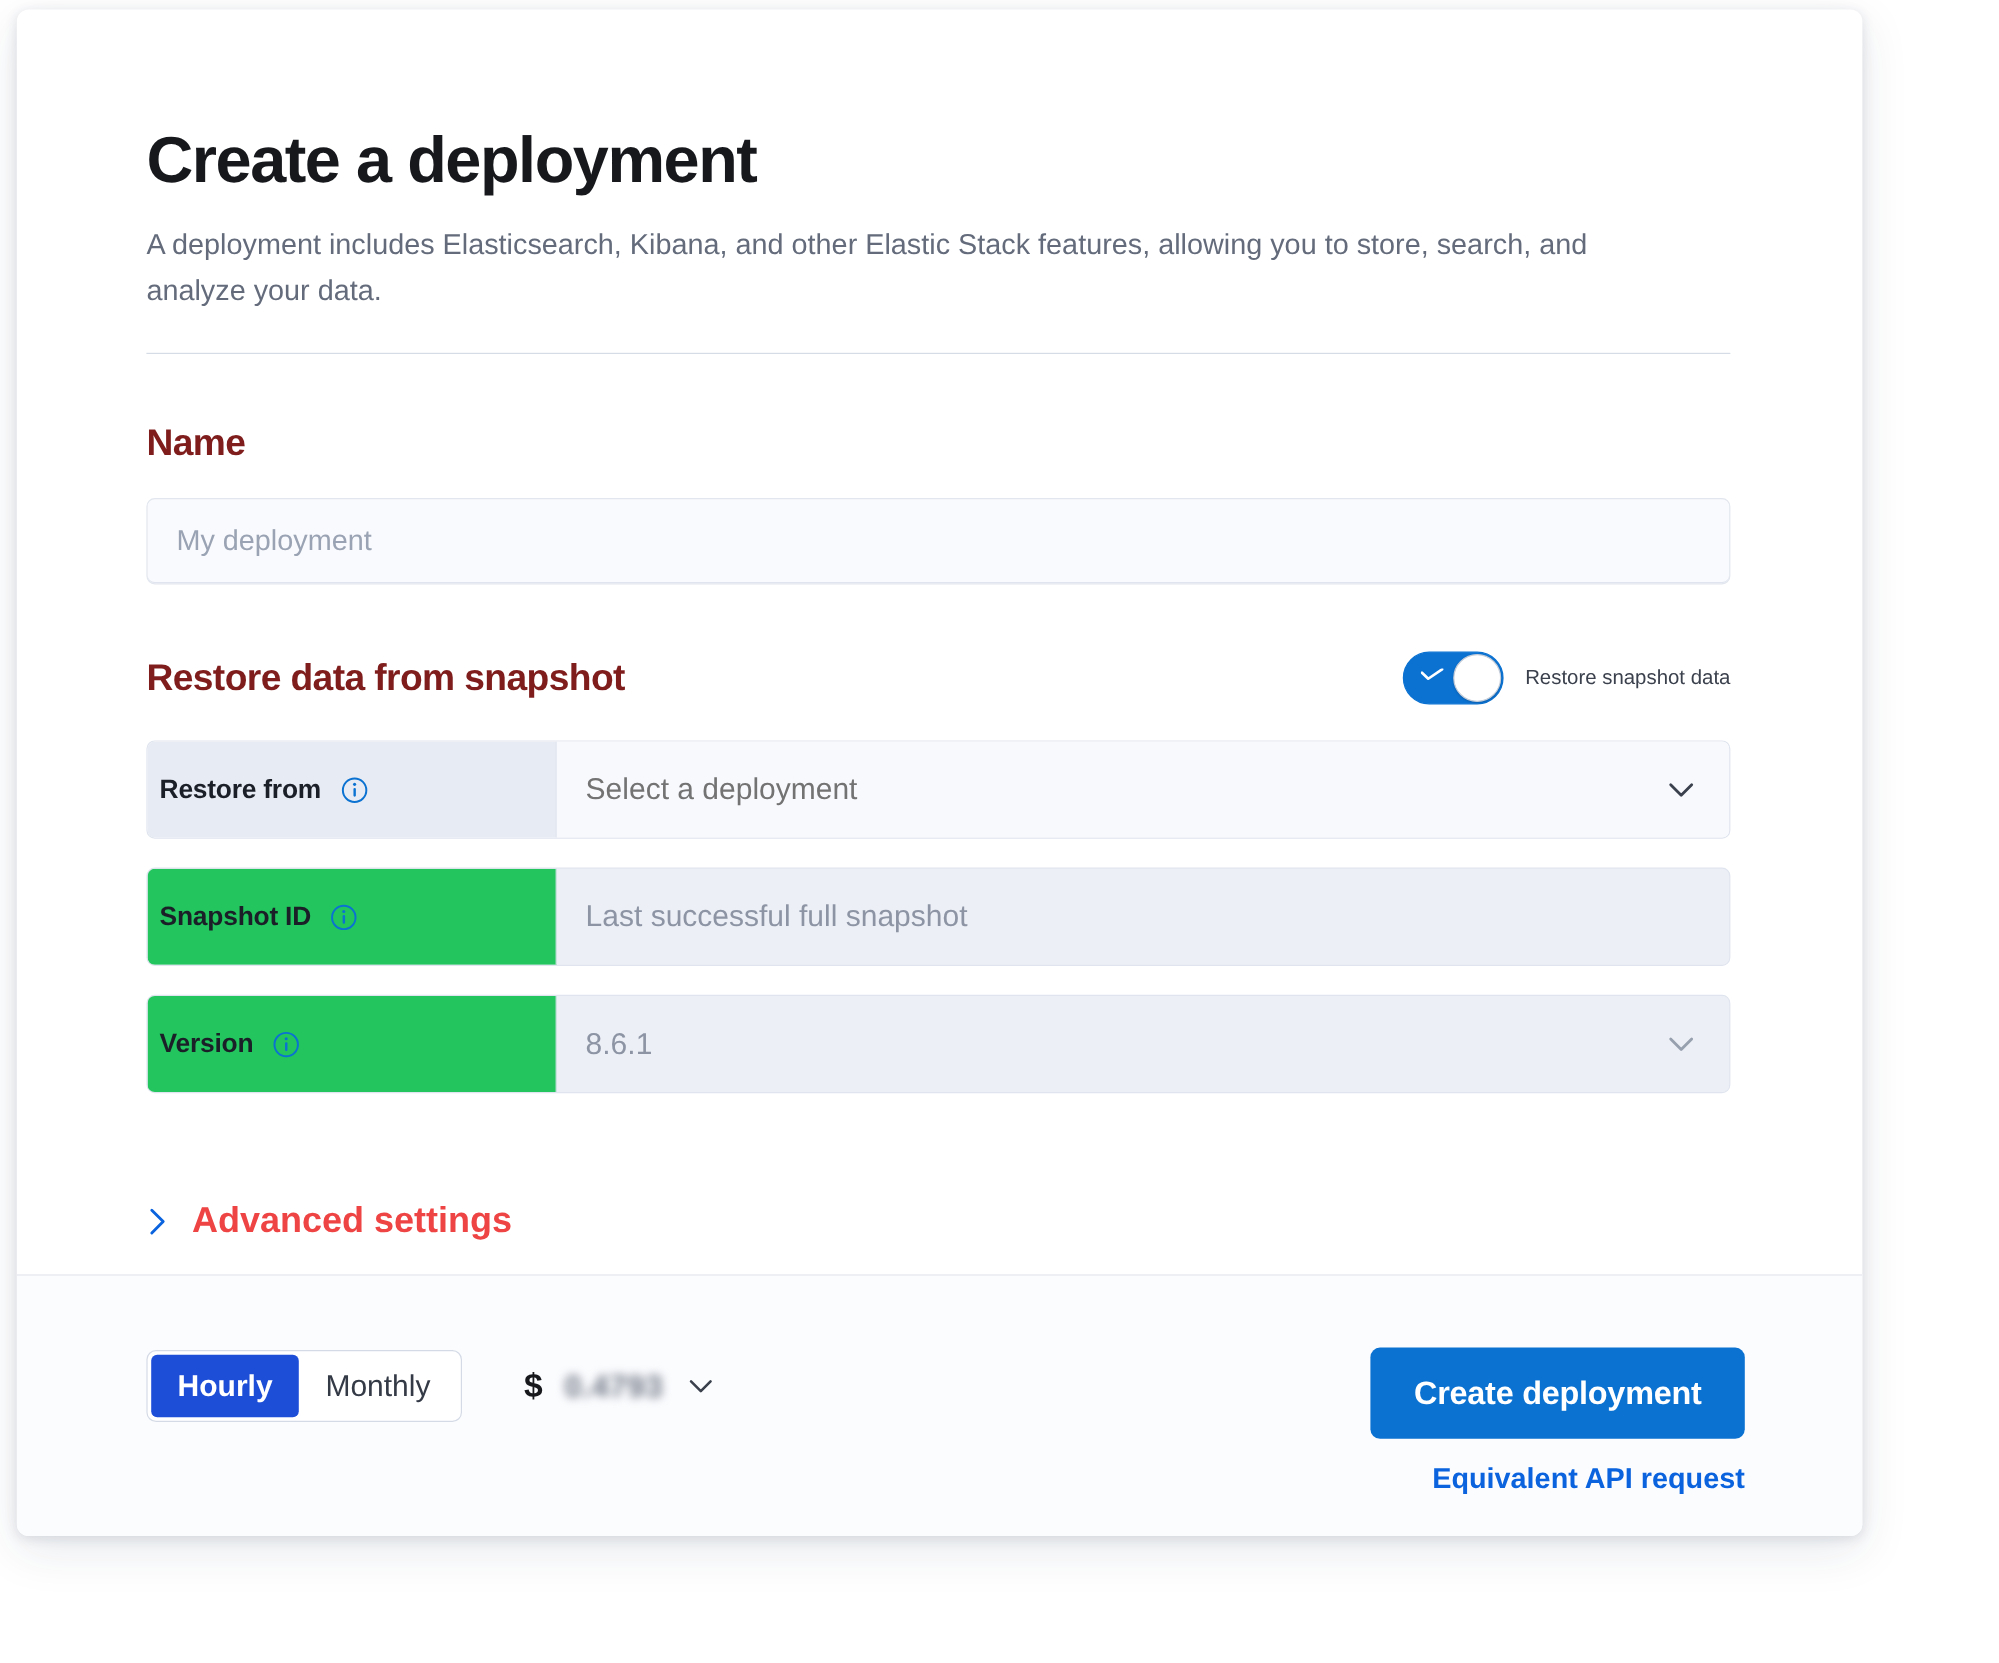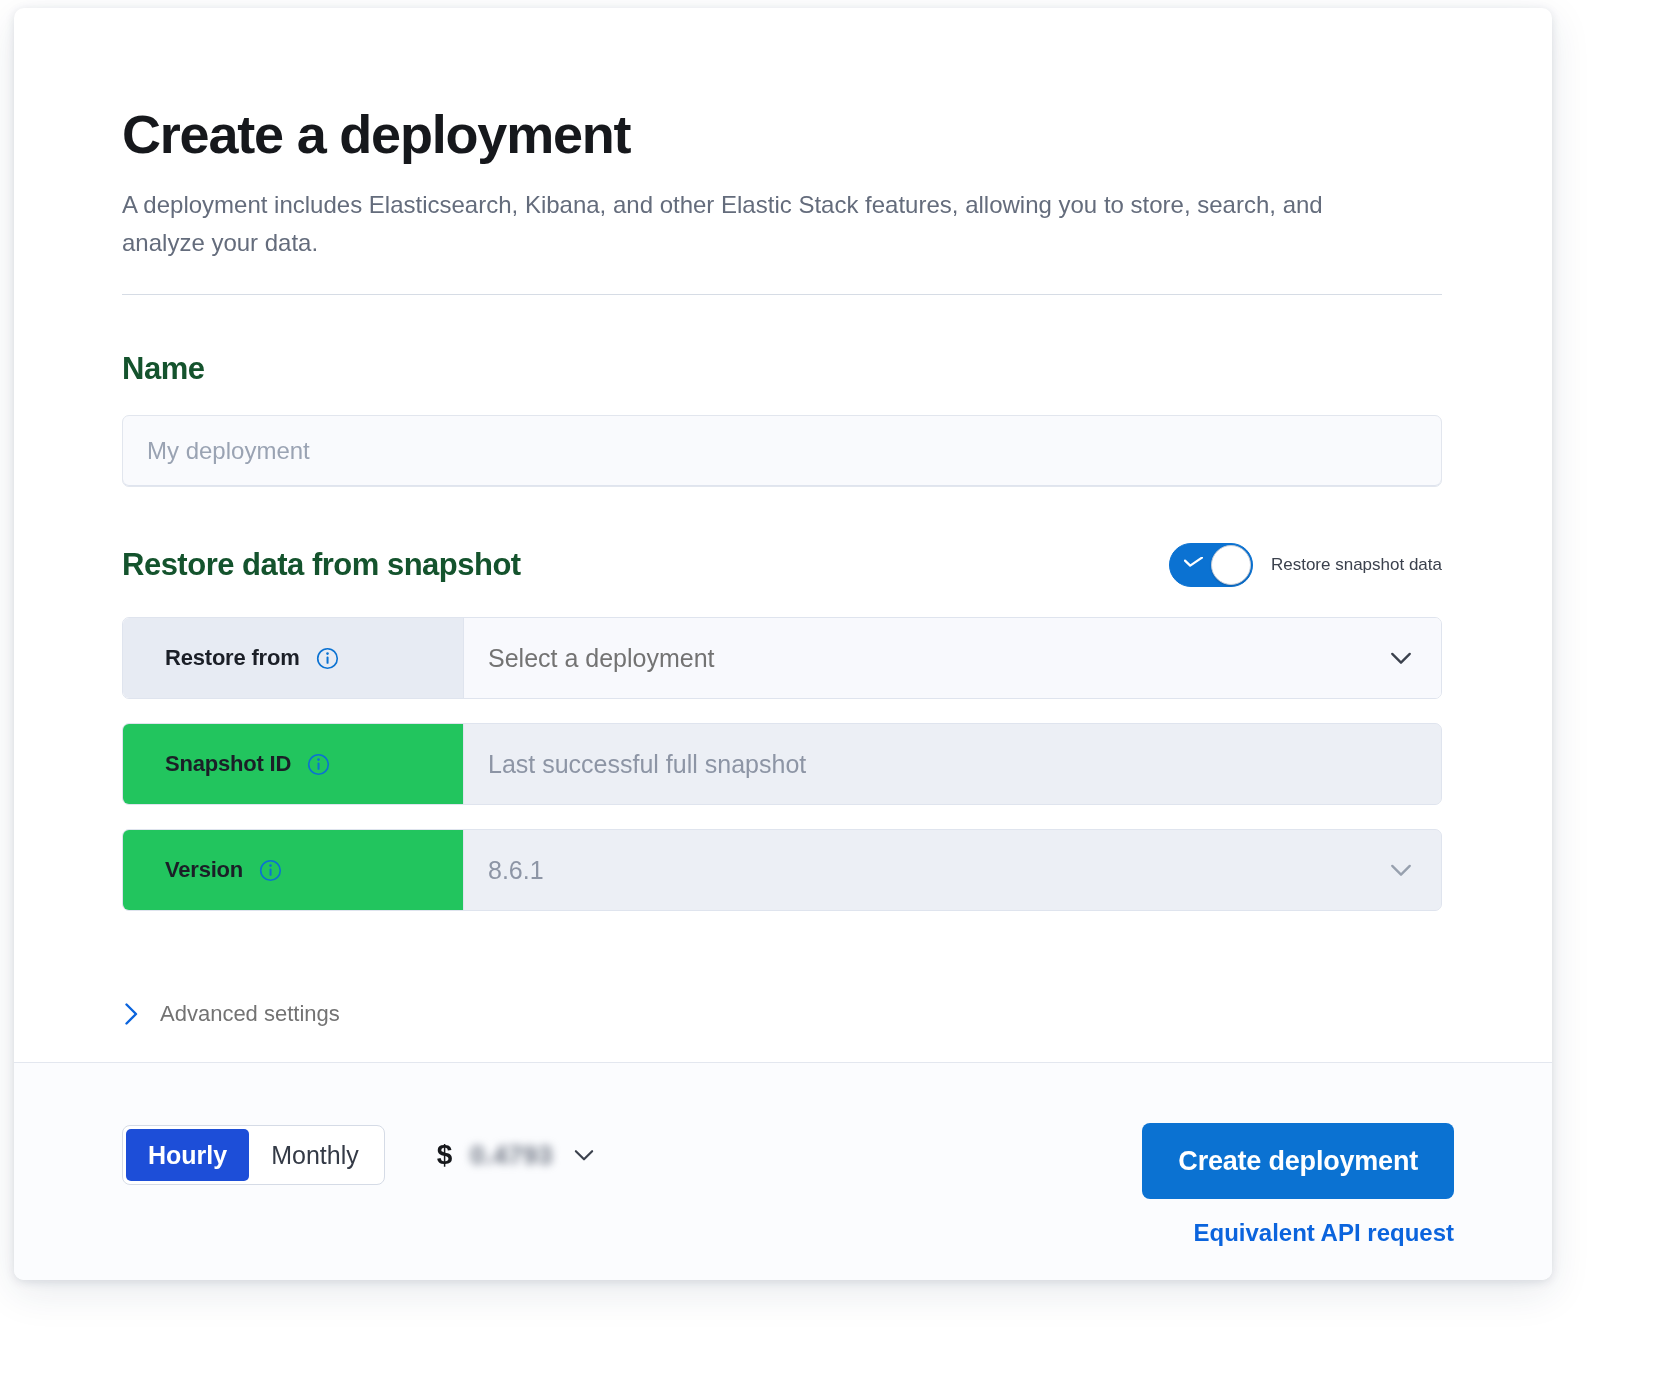--- a/index.html
+++ b/index.html
@@ -70,21 +70,21 @@
     background: #d6dce5;
     width: 1320px;
   }
 
   
   .section-title {
     font-size: 31px;
     line-height: 36px;
     font-weight: 700;
     letter-spacing: -0.5px;
-    color: #14532d;
+    color: #7f1d1d;
   }
 
   .name-section { margin-top: 56px; }
 
   .text-input {
     margin-top: 28px;
     width: 1320px;
     height: 72px;
     border-radius: 7px;
     border: 1px solid #e2e6ee;
@@ -165,21 +165,21 @@
     border: 1px solid #dfe4ee;
   }
 
   .row .prepend {
     width: 341px;
     flex: 0 0 341px;
     background: #e7ebf3;
     display: flex;
     align-items: center;
     gap: 16px;
-    padding-left: 42px;
+    padding-left: 10px;
     border-right: 1px solid #dfe4ee;
   }
   .prepend-text {
     font-size: 22px;
     font-weight: 700;
     color: #1b1f27;
     letter-spacing: -0.2px;
   }
 
   .info-icon {
@@ -212,23 +212,23 @@
   
   .advanced {
     margin-top: 66px;
     display: inline-flex;
     align-items: center;
     gap: 18px;
     cursor: pointer;
   }
   .advanced .chev-right { width: 20px; height: 26px; display: block; }
   .advanced .adv-label {
-    font-size: 22px;
-    color: #737373;
-    font-weight: 400;
+    font-size: 30px;
+    color: #ef4444;
+    font-weight: 700;
   }
 
   
   .footer {
     flex: 0 0 auto;
     height: 218px;
     border-top: 1px solid #e3e7ef;
     background: #fbfcfe;
     position: relative;
   }

